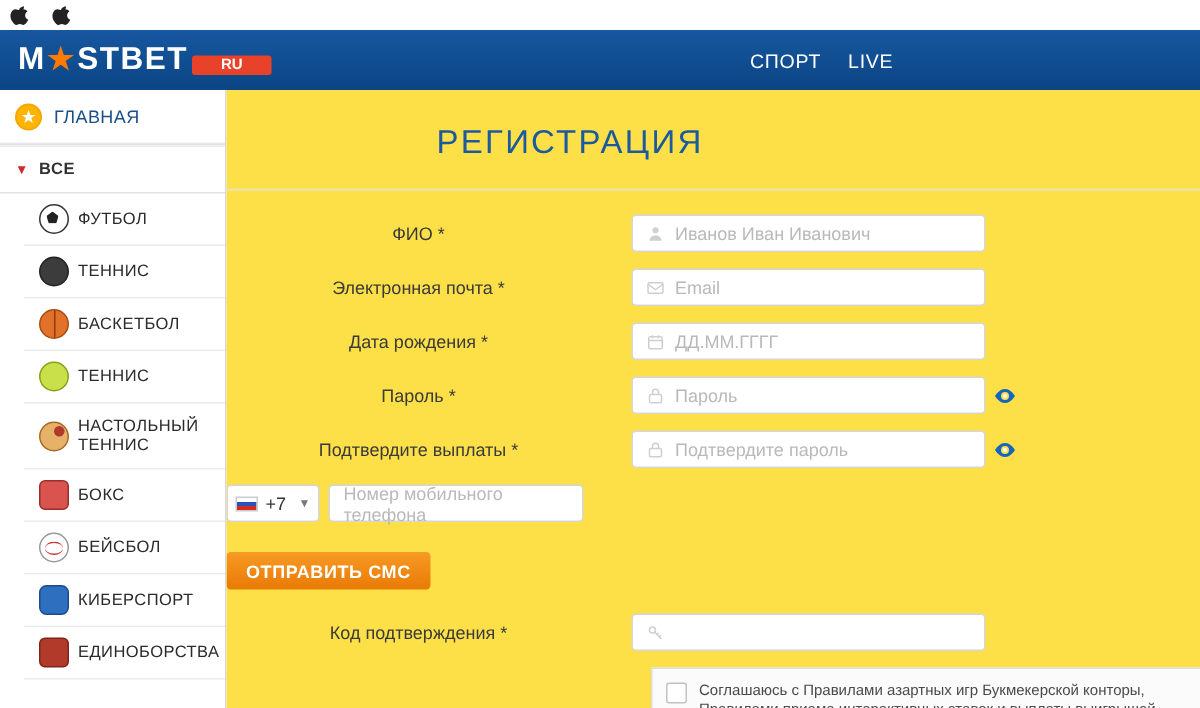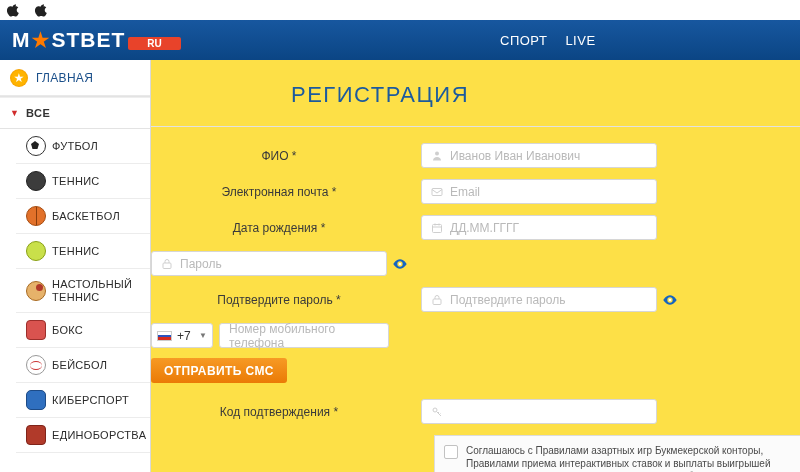--- a/index.html
+++ b/index.html
@@ -319,21 +319,21 @@
     border-radius: 3px;
     background: #fff;
     box-sizing: border-box;
     display: flex;
     align-items: center;
     padding-left: 9px;
     font-size: 12px;
     color: #b9b9b9;
   }
   .sms-btn {
-    margin-top: 10px;
+    margin-top: 20px;
     background: #f08413;
     background: linear-gradient(#f79a24, #ea7a06);
     color: #fff;
     font-size: 12px;
     font-weight: bold;
     letter-spacing: 0.4px;
     border: none;
     border-radius: 3px;
     height: 25px;
     padding: 0 13px;
@@ -483,37 +483,38 @@
               <svg class="finp-icon" viewBox="0 0 24 24" fill="none" stroke="currentColor" stroke-width="2">
                 <rect x="3" y="5" width="18" height="16" rx="2"></rect>
                   <path d="M3 10h18M8 3v4M16 3v4"></path>
               </svg>
               <span class="ph">ДД.ММ.ГГГГ</span>
             </div>
           </div>
         </div>
 
         <div class="frow">
+          <div class="flabel">Пароль *</div>
           <div class="fctl">
             <div class="inp">
               <svg class="finp-icon" viewBox="0 0 24 24" fill="none" stroke="currentColor" stroke-width="2">
                 <rect x="4" y="10" width="16" height="11" rx="2"></rect>
                   <path d="M8 10V7a4 4 0 018 0v3"></path>
               </svg>
               <span class="ph">Пароль</span>
             </div>
             <svg class="eye" viewBox="0 0 24 24" fill="currentColor">
               <path d="M12 5C6 5 2 12 2 12s4 7 10 7 10-7 10-7-4-7-10-7zm0 11a4 4 0 110-8 4 4 0 010 8z"></path>
               <circle cx="12" cy="12" r="2" fill="#fff"></circle>
             </svg>
           </div>
         </div>
 
         <div class="frow">
-          <div class="flabel">Подтвердите пароль *</div>
+          <div class="flabel">Подтвердите выплаты *</div>
           <div class="fctl">
             <div class="inp">
               <svg class="finp-icon" viewBox="0 0 24 24" fill="none" stroke="currentColor" stroke-width="2">
                 <rect x="4" y="10" width="16" height="11" rx="2"></rect>
                   <path d="M8 10V7a4 4 0 018 0v3"></path>
               </svg>
               <span class="ph">Подтвердите пароль</span>
             </div>
             <svg class="eye" viewBox="0 0 24 24" fill="currentColor">
               <path d="M12 5C6 5 2 12 2 12s4 7 10 7 10-7 10-7-4-7-10-7zm0 11a4 4 0 110-8 4 4 0 010 8z"></path>

